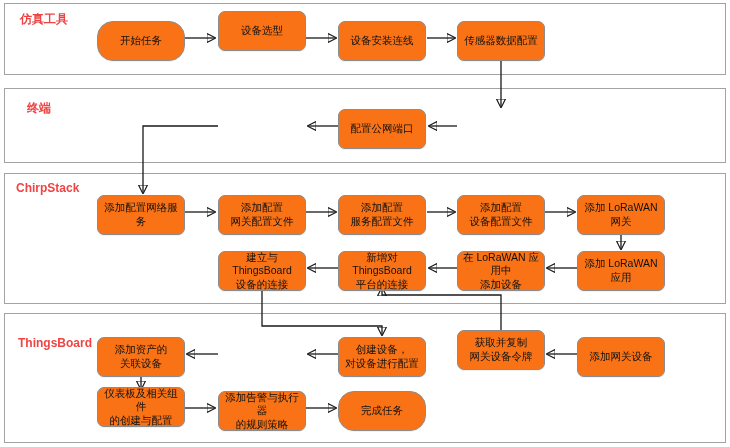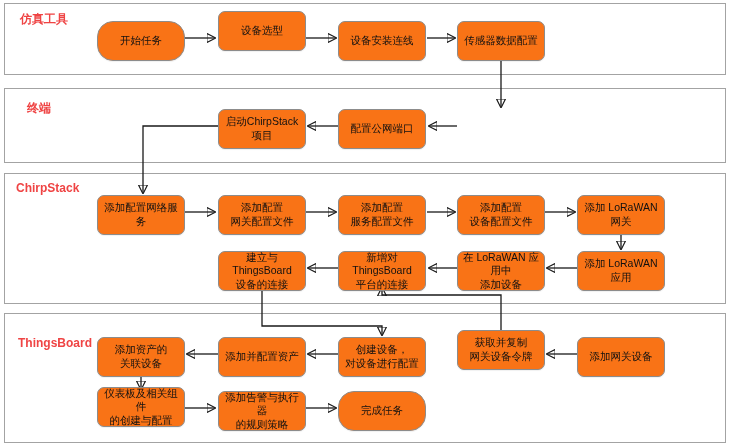--- a/index.html
+++ b/index.html
@@ -76,21 +76,20 @@
 
     <path d="M185 408 H215" marker-end="url(#arr)"></path>
     <path d="M306 408 H336" marker-end="url(#arr)"></path>
   </svg>
 
   <div class="node terminator" style="left:97px;top:21px">开始任务</div>
   <div class="node" style="left:218px;top:11px">设备选型</div>
   <div class="node" style="left:457px;top:21px">传感器数据配置</div>
   <div class="node" style="left:338px;top:21px">设备安装连线</div>
 
-  <div class="node" style="left:218px;top:109px">启动ChirpStack项目</div>
   <div class="node" style="left:338px;top:109px">配置公网端口</div>
 
   <div class="node" style="left:97px;top:195px">添加配置网络服务</div>
   <div class="node" style="left:218px;top:195px">添加配置
 网关配置文件</div>
   <div class="node" style="left:338px;top:195px">添加配置
 服务配置文件</div>
   <div class="node" style="left:457px;top:195px">添加配置
 设备配置文件</div>
   <div class="node" style="left:577px;top:195px">添加 LoRaWAN 网关</div>
@@ -98,21 +97,20 @@
   <div class="node" style="left:218px;top:251px">建立与ThingsBoard
 设备的连接</div>
   <div class="node" style="left:338px;top:251px">新增对ThingsBoard
 平台的连接</div>
   <div class="node" style="left:457px;top:251px">在 LoRaWAN 应用中
 添加设备</div>
   <div class="node" style="left:577px;top:251px">添加 LoRaWAN 应用</div>
 
   <div class="node" style="left:97px;top:337px">添加资产的
 关联设备</div>
-  <div class="node" style="left:218px;top:337px">添加并配置资产</div>
   <div class="node" style="left:338px;top:337px">创建设备，
 对设备进行配置</div>
   <div class="node" style="left:457px;top:330px">获取并复制
 网关设备令牌</div>
   <div class="node" style="left:577px;top:337px">添加网关设备</div>
 
   <div class="node" style="left:97px;top:387px">仪表板及相关组件
 的创建与配置</div>
   <div class="node" style="left:218px;top:391px">添加告警与执行器
 的规则策略</div>

